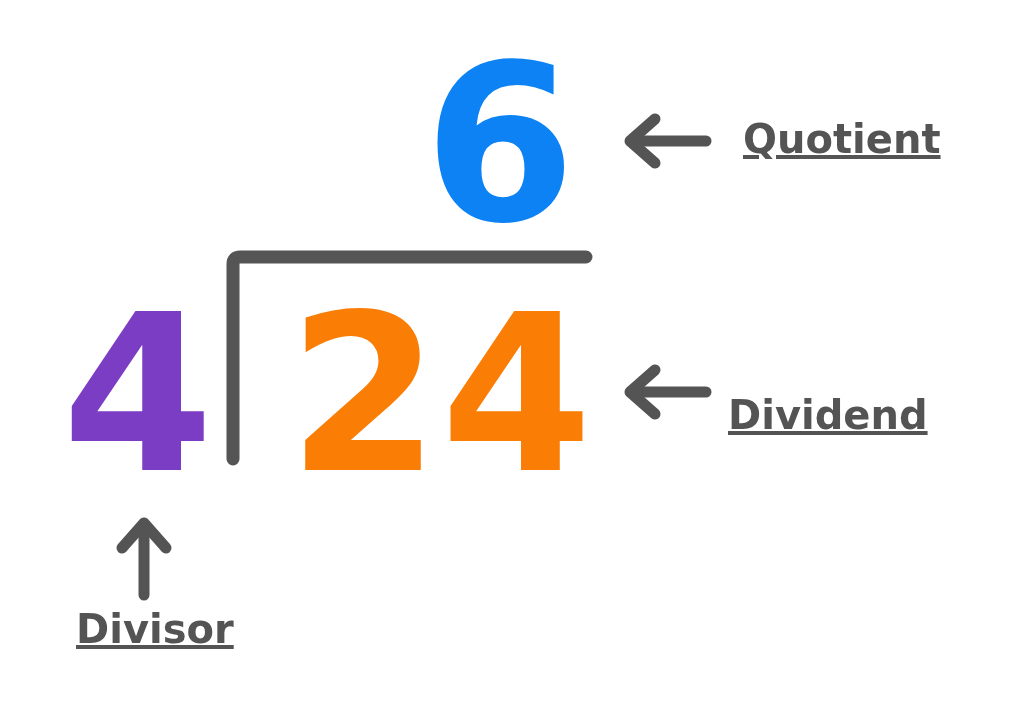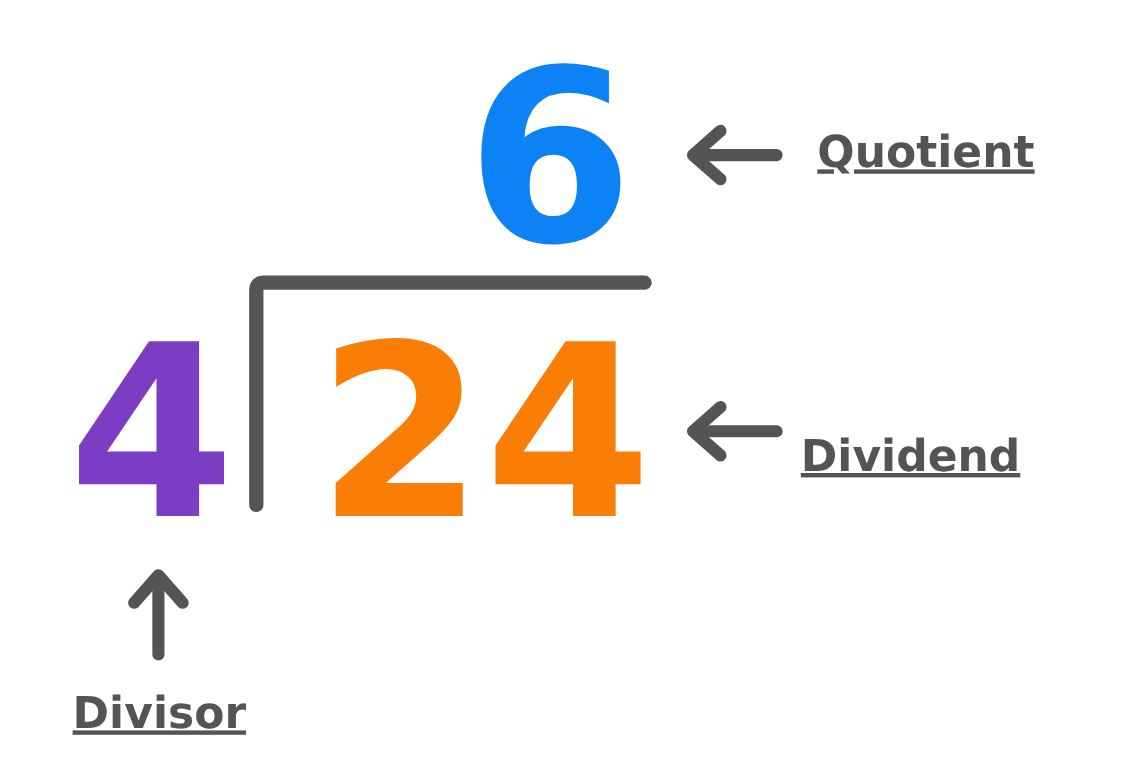--- a/index.html
+++ b/index.html
@@ -57,21 +57,21 @@
     font-family: "DejaVu Sans", sans-serif;
     font-weight: 700;
     font-size: 40px;
     line-height: 1;
     color: #545454;
     white-space: pre;
     text-decoration: underline;
   }
   #label-quotient { left: 743px; top: 119px; }
   #label-dividend { left: 728px; top: 371px; margin-top: 24px; }
-  #label-divisor  { left: 66px;  top: 609px; margin-top: 20px; }
+  #label-divisor  { left: 76px;  top: 609px; }
 
   
   .vec {
     position: absolute;
     left: 0;
     top: 0;
     width: 1024px;
     height: 709px;
     pointer-events: none;
   }

